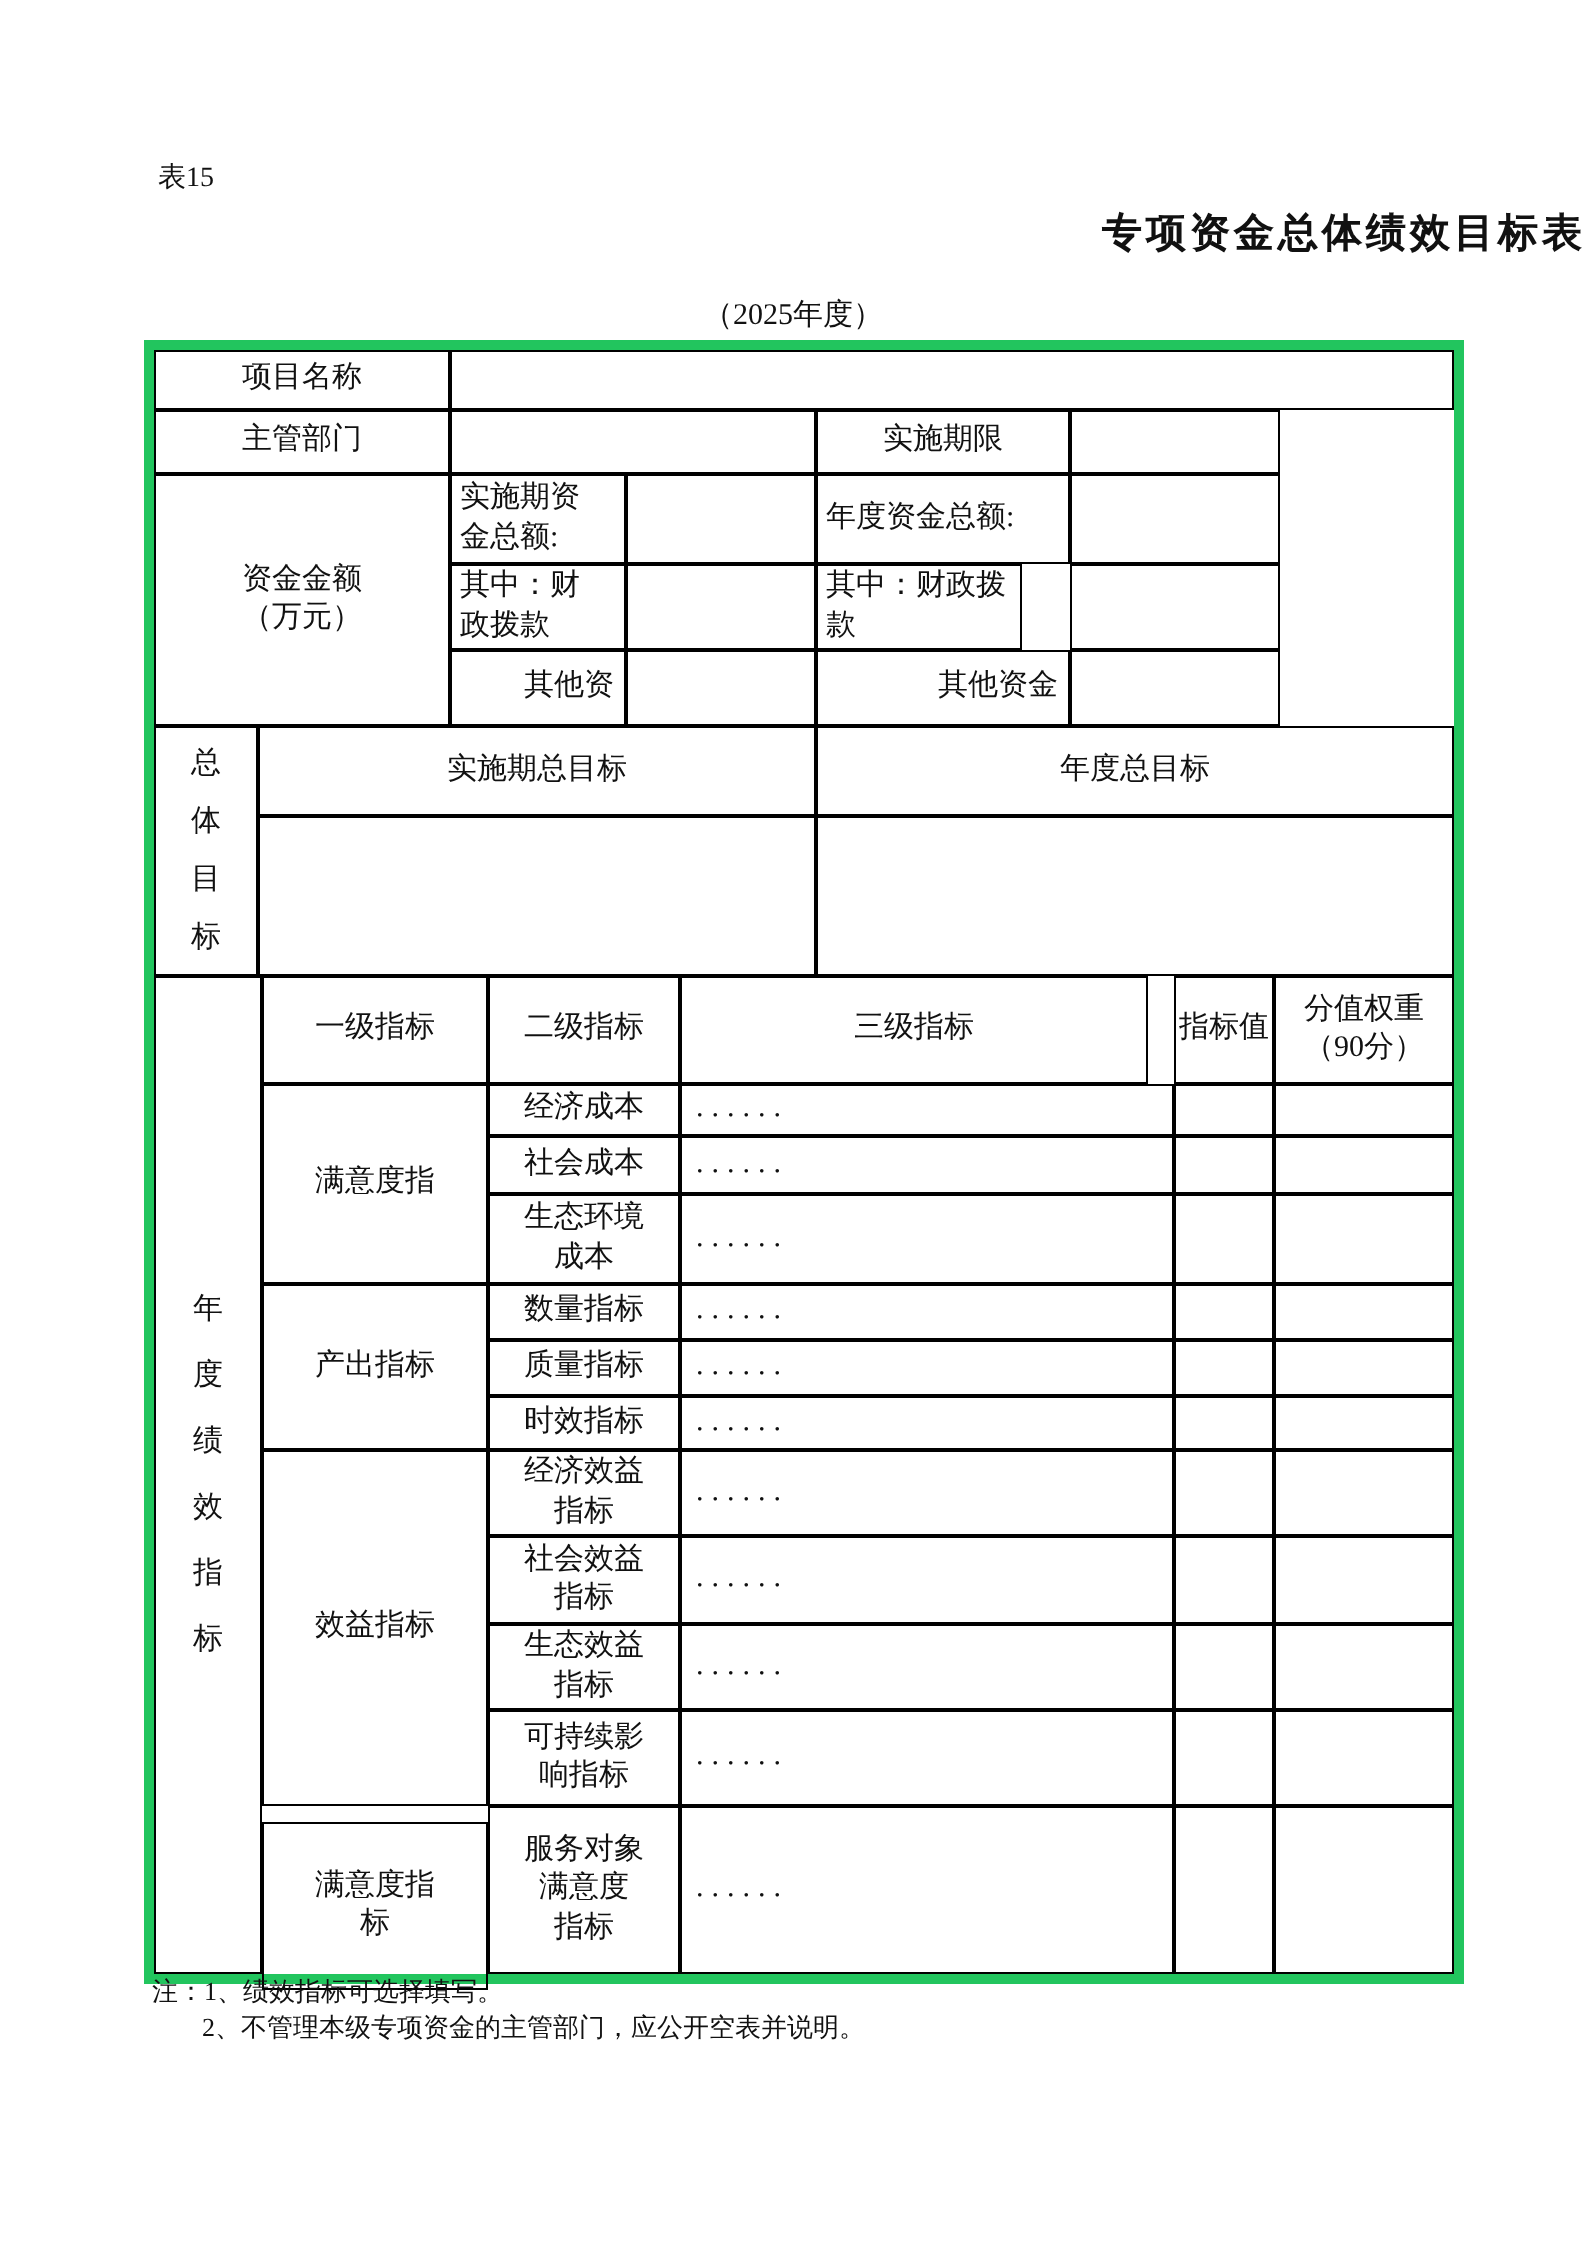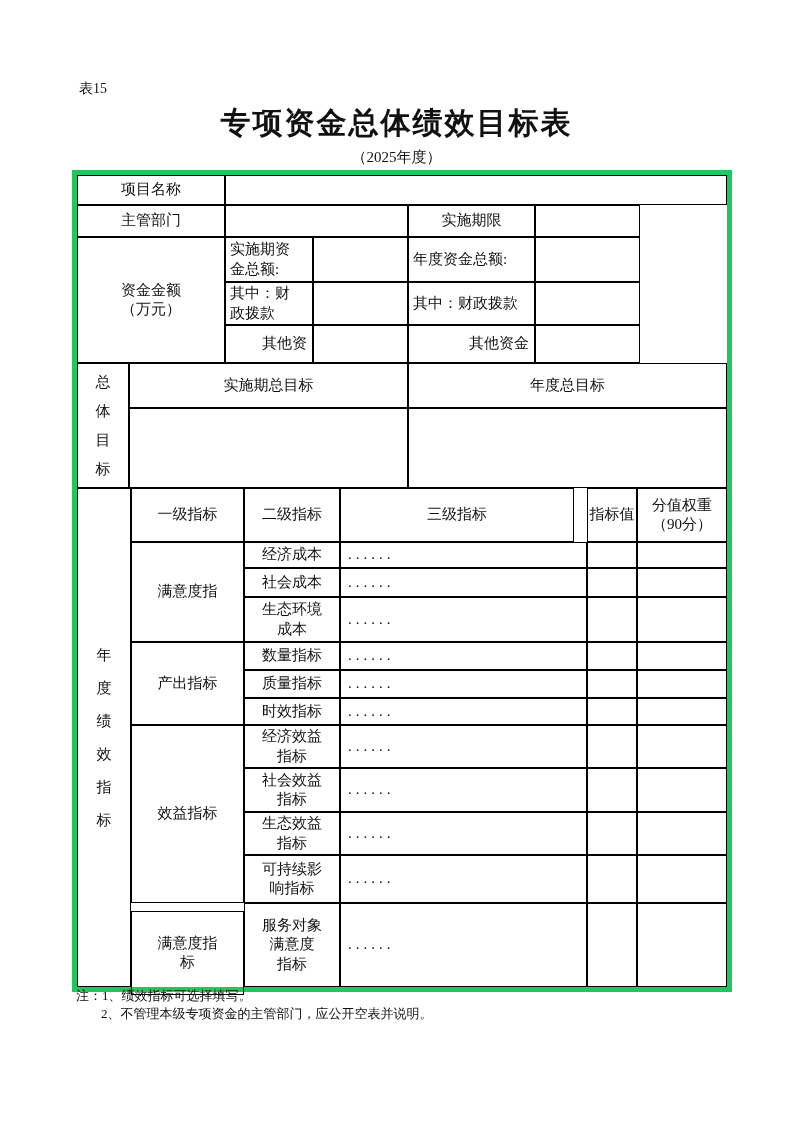--- a/index.html
+++ b/index.html
@@ -3,22 +3,22 @@
 <meta charset="utf-8">
 <style>
   html,body{margin:0;padding:0;}
   body{
     width:793px;height:1122px;position:relative;background:#ffffff;
     font-family:"Liberation Serif","DejaVu Serif",serif;color:#111;
     overflow:hidden;
   }
   .page{position:absolute;inset:0;}
   .tbl-no{position:absolute;left:79px;top:80px;font-size:14px;}
-  .title{position:absolute;left:0;top:103px;width:793px;text-align:center;
-         font-size:30px;font-weight:bold;letter-spacing:2px;}
+  .title{position:absolute;left:0;top:103px;width:793px;text-align:right;
+         font-size:20px;font-weight:bold;letter-spacing:2px;}
   .subtitle{position:absolute;left:0;top:148px;width:793px;text-align:center;font-size:15px;}
   .form{position:absolute;left:72px;top:170px;width:650px;height:812px;border:5px solid #22c55e;}
   .cell{
     position:absolute;box-sizing:border-box;border:1px solid #000;
     display:flex;align-items:center;justify-content:center;
     font-size:15px;line-height:1.3;text-align:center;white-space:pre-line;
     background:transparent;
   }
   .tl{justify-content:flex-start;text-align:left;padding-left:4px;}
   .tr{justify-content:flex-end;text-align:right;padding-right:5px;}
@@ -52,21 +52,21 @@
 
     <div class="cell tl" style="left:148px;top:62px;width:88px;height:45px">实施期资
 金总额:</div>
     <div class="cell" style="left:236px;top:62px;width:95px;height:45px"></div>
     <div class="cell tl" style="left:331px;top:62px;width:127px;height:45px">年度资金总额:</div>
     <div class="cell" style="left:458px;top:62px;width:105px;height:45px"></div>
 
     <div class="cell tl" style="left:148px;top:107px;width:88px;height:43px">其中：财
 政拨款</div>
     <div class="cell" style="left:236px;top:107px;width:95px;height:43px"></div>
-    <div class="cell tl" style="left:331px;top:107px;width:127px;height:43px">其中：财政拨款</div>
+    <div class="cell tl" style="left:331px;top:107px;width:103px;height:43px">其中：财政拨款</div>
     <div class="cell" style="left:458px;top:107px;width:105px;height:43px"></div>
 
     <div class="cell tr" style="left:148px;top:150px;width:88px;height:38px">其他资</div>
     <div class="cell" style="left:236px;top:150px;width:95px;height:38px"></div>
     <div class="cell tr" style="left:331px;top:150px;width:127px;height:38px">其他资金</div>
     <div class="cell" style="left:458px;top:150px;width:105px;height:38px"></div>
 
     <div class="cell vert4" style="left:0;top:188px;width:52px;height:125px">总
 体
 目

